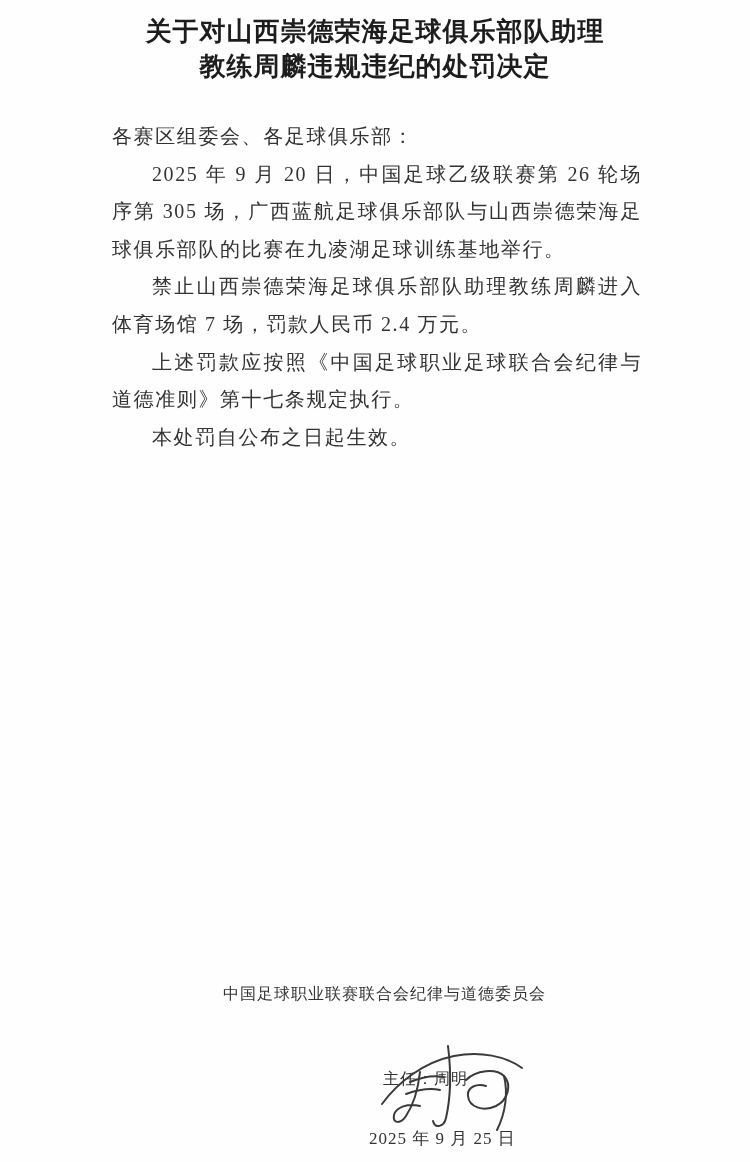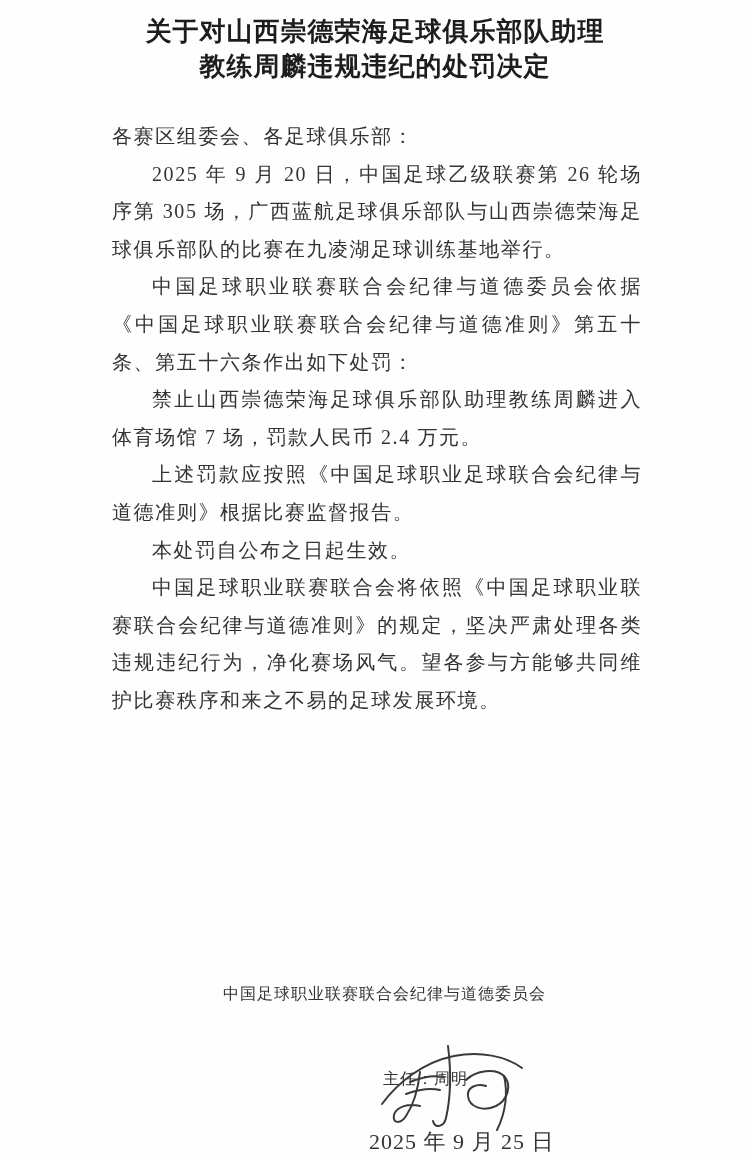--- a/index.html
+++ b/index.html
@@ -46,21 +46,21 @@
   }
   .footer-line {
     position: absolute;
     font-size: 16px;
     letter-spacing: 1px;
     color: #333333;
     white-space: nowrap;
   }
   .committee-line { left: 223px; top: 984px; }
   .director-line  { left: 383px; top: 1069px; }
-  .date-line     { left: 369px; top: 1127px; font-size: 22px; text-align: center; }
+  .date-line     { left: 369px; top: 1127px; font-size: 17px; text-align: center; }
   .signature {
     position: absolute;
     left: 376px;
     top: 1040px;
     width: 152px;
     height: 94px;
   }
   .signature svg { display: block; width: 100%; height: 100%; }
 </style>
 </head>
@@ -69,25 +69,23 @@
 <div class="page">
 
   <div class="doc-title">
     <div>关于对山西崇德荣海足球俱乐部队助理</div>
     <div>教练周麟违规违纪的处罚决定</div>
   </div>
 
   <div class="doc-body">
     <p class="salutation">各赛区组委会、各足球俱乐部：</p>
     <p>2025 年 9 月 20 日，中国足球乙级联赛第 26 轮场序第 305 场，广西蓝航足球俱乐部队与山西崇德荣海足球俱乐部队的比赛在九凌湖足球训练基地举行。</p>
-    <p>中国足球职业联赛联合会纪律与道德委员会依据《中国足球职业联赛联合会纪律与道德准则》第五十条、第五十六条作出如下处罚：</p>
     <p>禁止山西崇德荣海足球俱乐部队助理教练周麟进入体育场馆 7 场，罚款人民币 2.4 万元。</p>
-    <p>上述罚款应按照《中国足球职业足球联合会纪律与道德准则》根据比赛监督报告。</p>
+    <p>上述罚款应按照《中国足球职业足球联合会纪律与道德准则》第十七条规定执行。</p>
     <p>本处罚自公布之日起生效。</p>
-    <p>中国足球职业联赛联合会将依照《中国足球职业联赛联合会纪律与道德准则》的规定，坚决严肃处理各类违规违纪行为，净化赛场风气。望各参与方能够共同维护比赛秩序和来之不易的足球发展环境。</p>
   </div>
 
   <div class="footer-line committee-line">中国足球职业联赛联合会纪律与道德委员会</div>
   <div class="footer-line director-line">主任：周明</div>
 
   <div class="signature" aria-hidden="true">
     <svg viewBox="0 0 152 94" xmlns="http://www.w3.org/2000/svg">
       <g fill="none" stroke="#3a3a3a" stroke-width="2" stroke-linecap="round" stroke-linejoin="round">
 
         <path d="M6,64 C22,42 48,22 78,16 C104,11 130,16 146,28"></path>

